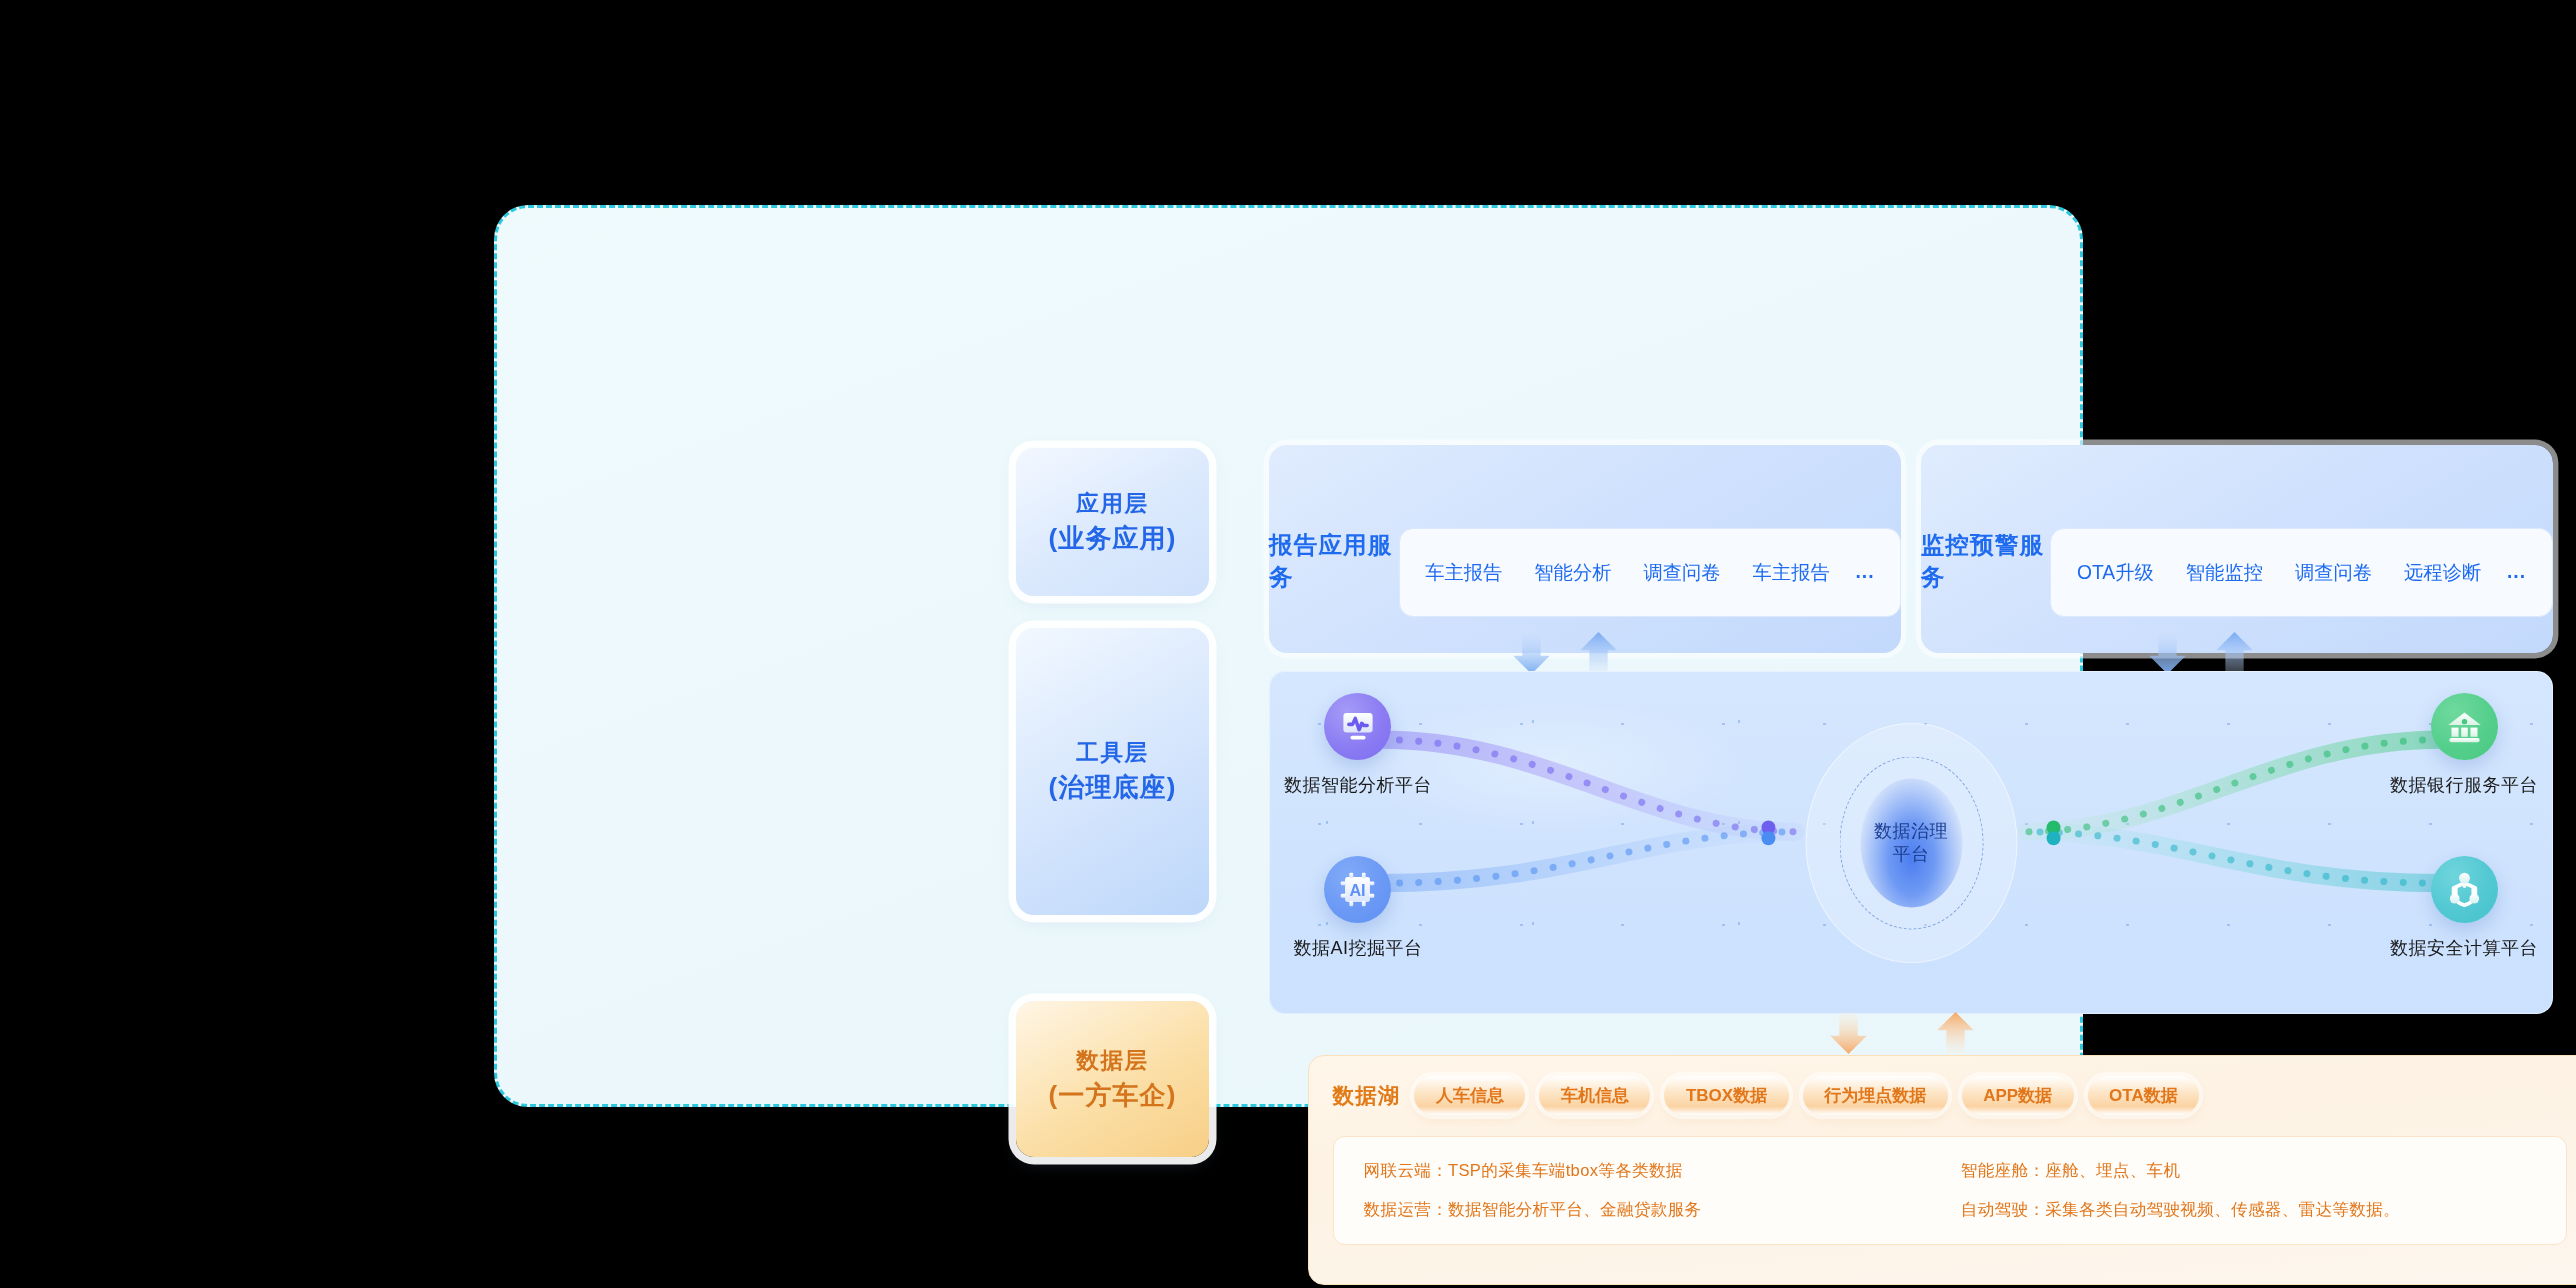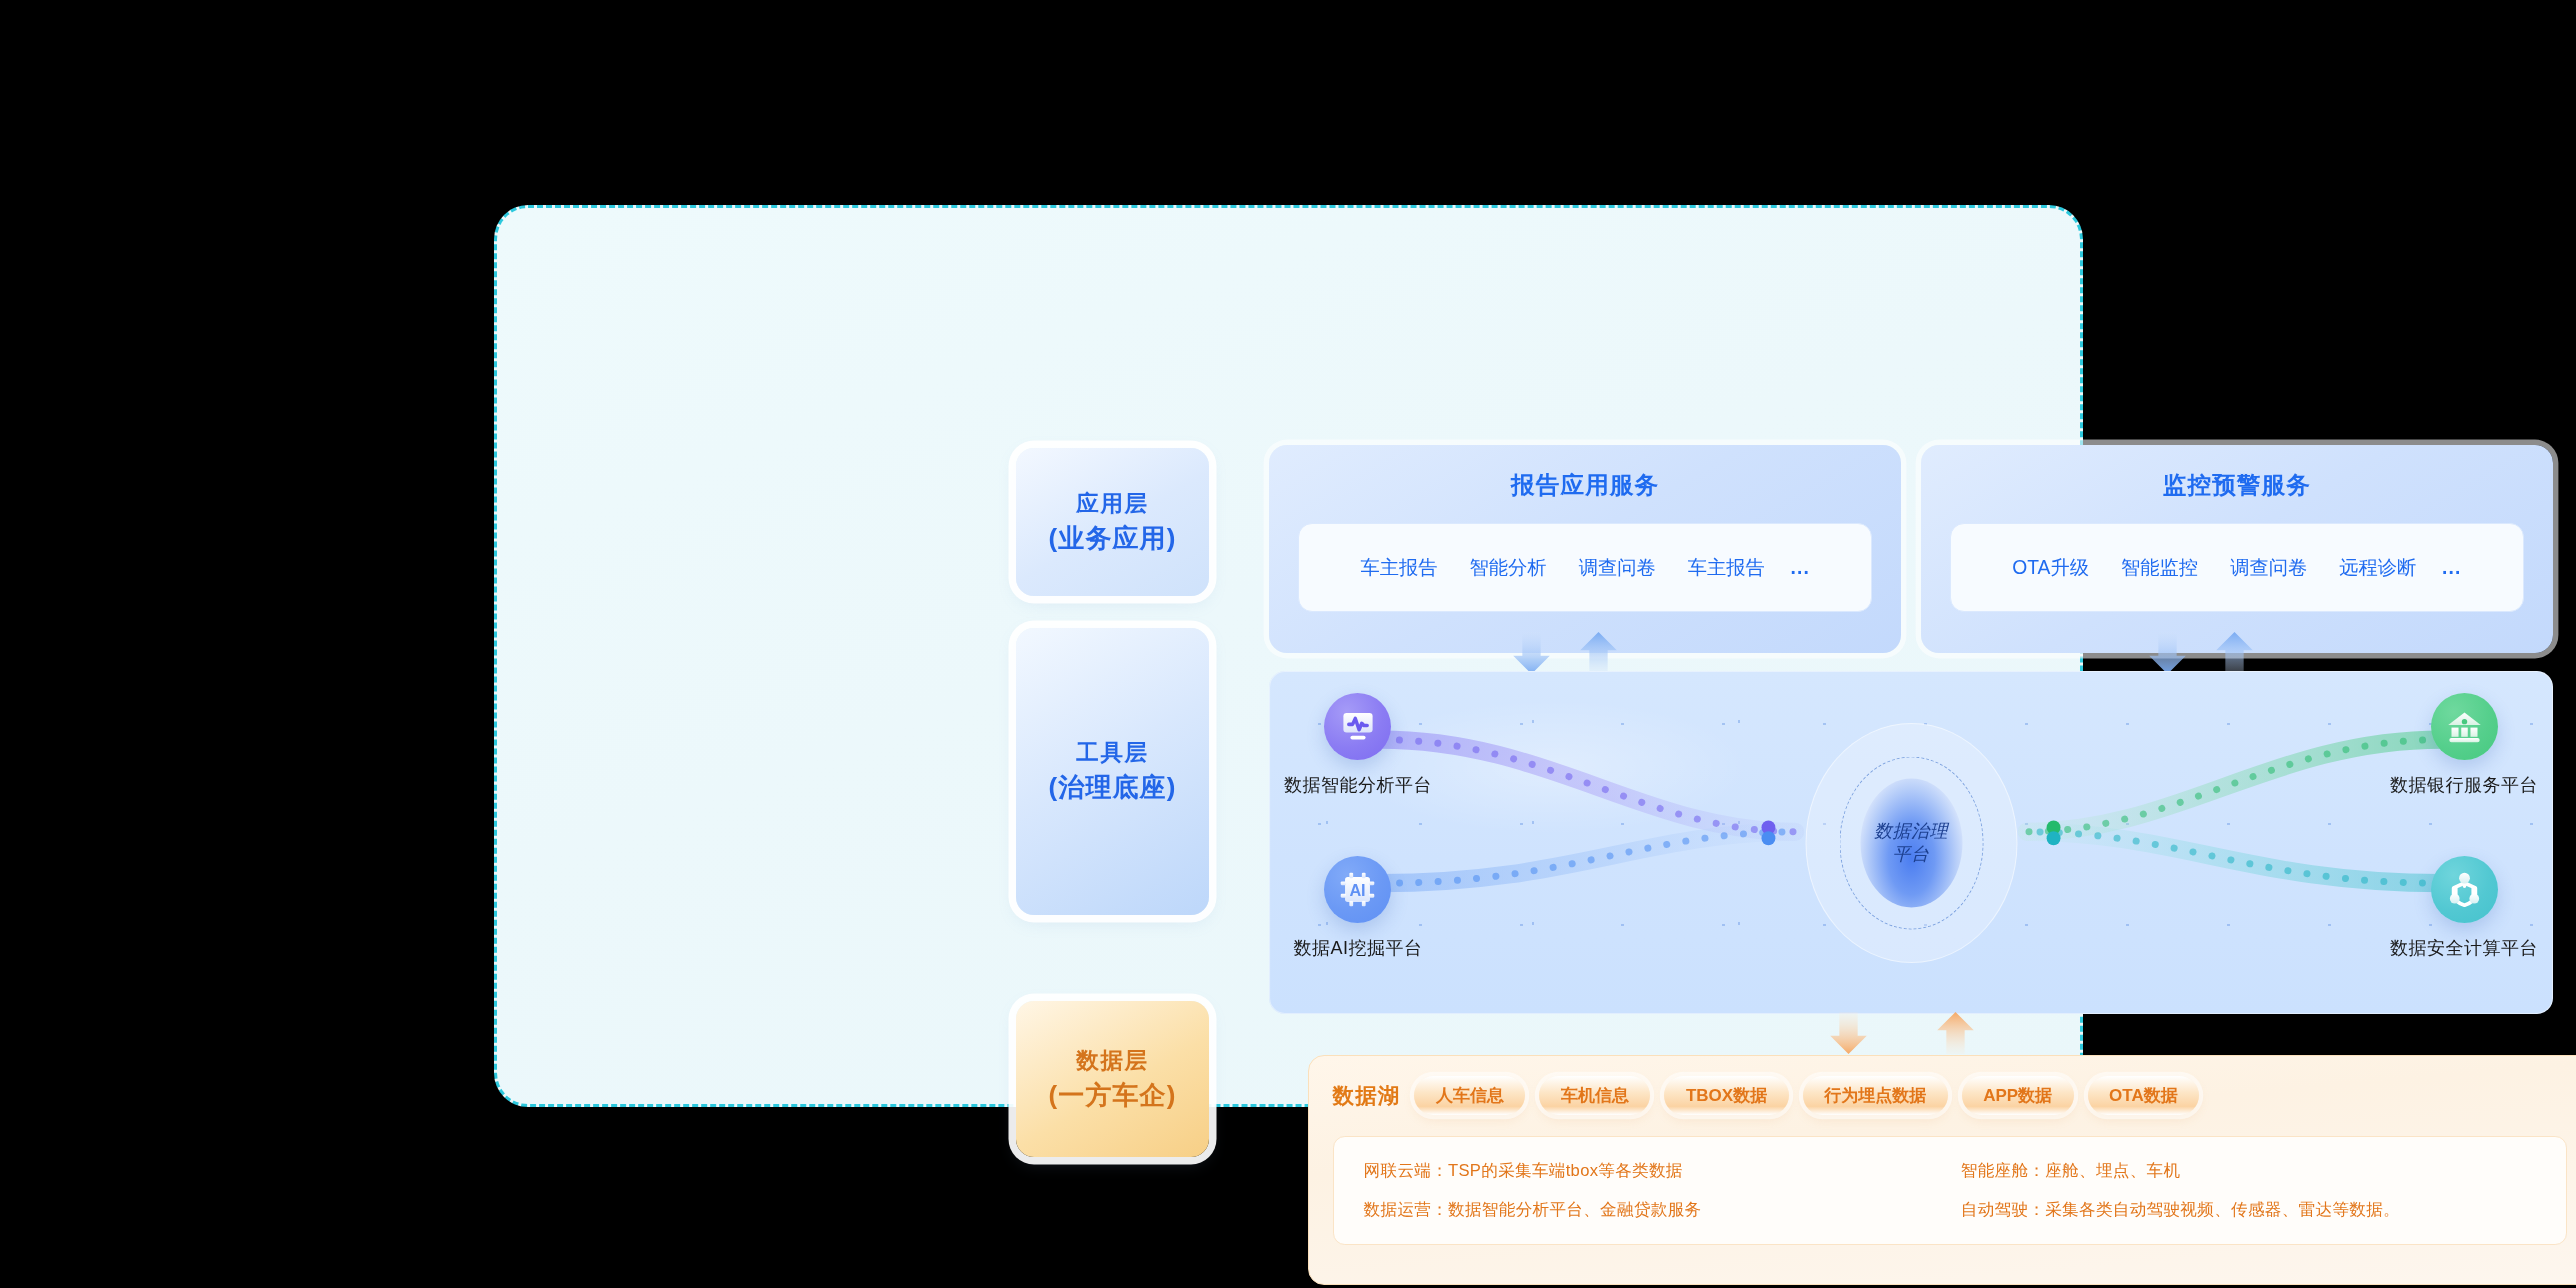--- a/index.html
+++ b/index.html
@@ -47,21 +47,21 @@
   }
 
   
   .app-row{position:absolute;left:772px;top:237px;width:1284px;height:208px;
            display:flex;gap:19.3px;}
   .svc-card{
     flex:1;border-radius:18px;
     background:linear-gradient(150deg,#e0ecfe 0%,#cfe1fd 48%,#c3d9fc 100%);
     box-shadow:0 0 0 5.4px rgba(255,255,255,.55);
     position:relative;
-    display:flex;flex-direction:column;align-items:center;
+    display:flex;flex-direction:row;align-items:center;
     padding-top:23.6px;box-sizing:border-box;
   }
   .svc-title{font-size:23.6px;font-weight:700;color:#1f6bf0;letter-spacing:1.1px;}
   .svc-inner{
     margin-top:22.5px;width:calc(100% - 58px);height:89px;
     background:#f7fbff;border:1.6px solid #dbe9fe;border-radius:14px;
     display:flex;align-items:center;justify-content:center;gap:0;
     box-sizing:border-box;
   }
   .svc-tag{font-size:19.3px;color:#1f6bf0;font-weight:400;padding:0 16px;white-space:nowrap;}
@@ -125,21 +125,21 @@
     width:142px;height:171px;border-radius:50%;
     border:1.6px dashed rgba(70,120,205,.62);
   }
   .core .ball{
     position:absolute;left:50%;top:50%;transform:translate(-50%,-50%);
     width:102px;height:129px;border-radius:50%;
     background:radial-gradient(ellipse at 50% 62%, #4b7df0 0%, #6f9af4 32%, #b7cef9 62%, #eef4fe 86%, #ffffff 100%);
     display:flex;flex-direction:column;align-items:center;justify-content:center;
     text-align:center;line-height:1.26;
   }
-  .core .ball span{font-size:18px;color:#1c3f8f;font-weight:500;letter-spacing:0.5px;font-style:italic;}
+  .core .ball span{font-size:18px;color:#1c3f8f;font-weight:500;letter-spacing:0.5px;}
 
   
   .datalake{
     position:absolute;left:772px;top:847px;width:1284px;height:230px;
     border-radius:16px;box-sizing:border-box;
     background:linear-gradient(175deg,#fff6ea 0%,#fdf2e3 35%,#fdf6ee 100%);
     border:1.6px solid #fbe0bb;
     padding:20.4px 23.6px 18px 23.6px;
     margin-left:39px;
   }

